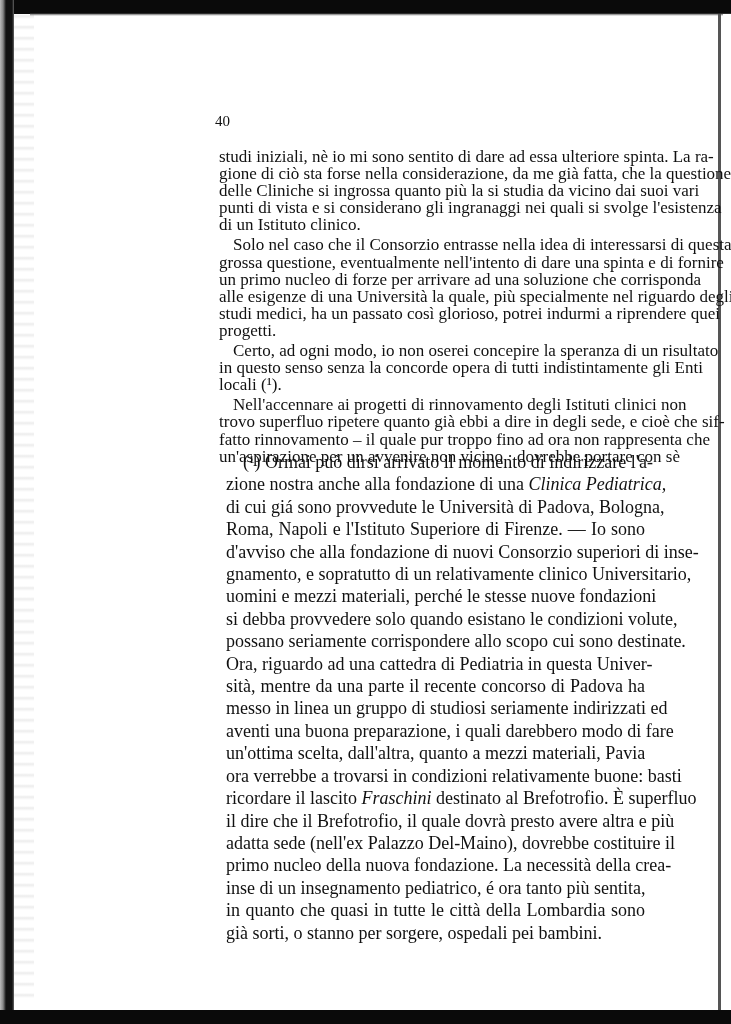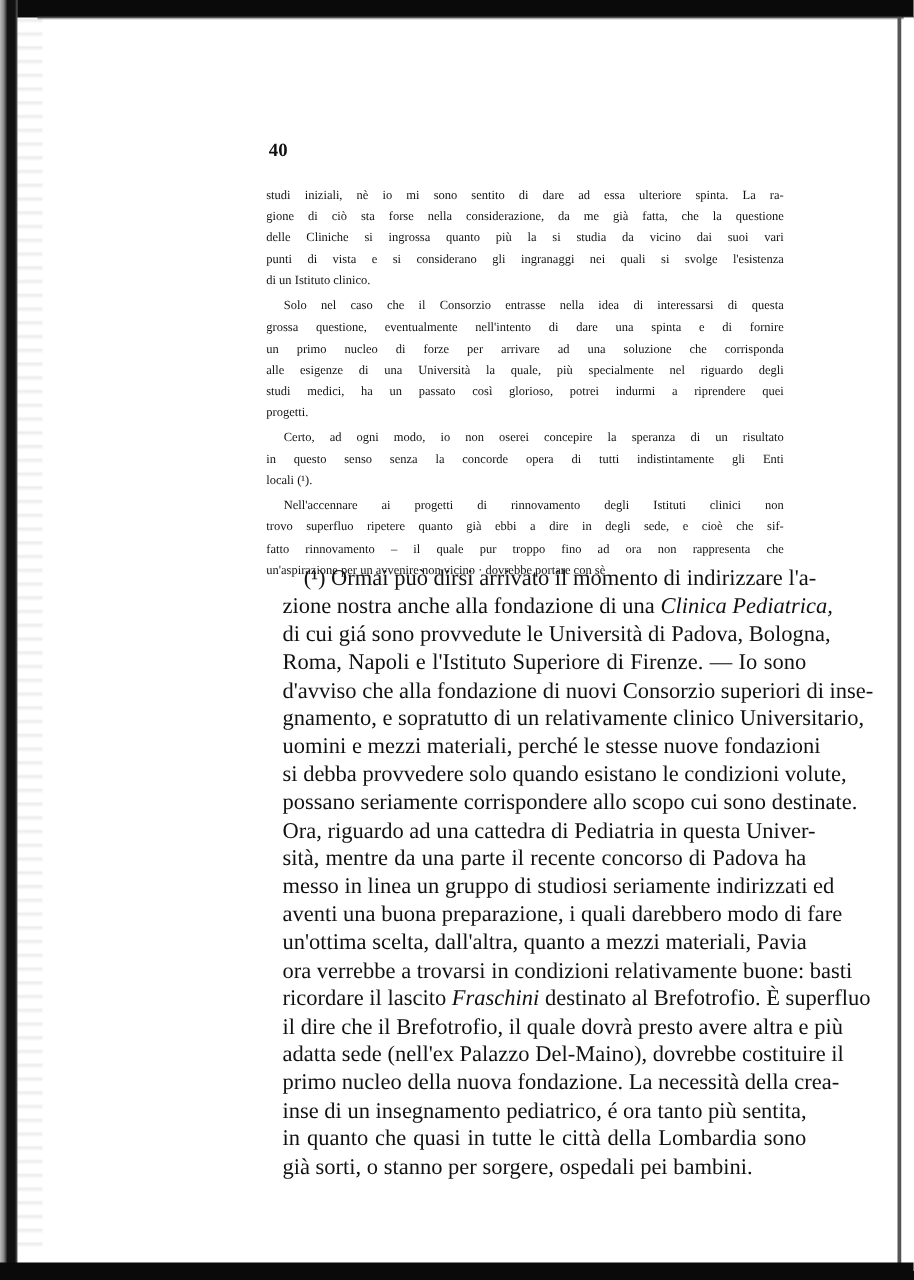--- a/index.html
+++ b/index.html
@@ -34,25 +34,25 @@
     .scan-right-outer {
       position: absolute; left: 723px; top: 14px; width: 8px; height: 1000px;
       background: #fff;
     }
     .scan-bottom {
       position: absolute; left: 0; top: 1010px; width: 731px; height: 14px;
       background: #0a0a0a;
     }
     .page-number {
       position: absolute; left: 215px; top: 113px;
-      font-size: 15px; font-weight: bold;
+      font-size: 15px; font-weight: normal;
     }
     .body-text {
-      position: absolute; left: 213px; top: 148px; width: 414px;
-      font-size: 10px; line-height: 17.1px;
+      position: absolute; left: 219px; top: 148px; width: 414px;
+      font-size: 17px; line-height: 17.1px;
       text-align: justify;
     }
     .body-text p { margin: 0 0 3px 0; text-indent: 0; }
     .body-text .line { display: block; text-align: justify; text-align-last: justify; white-space: nowrap; }
     .body-text .line.last { text-align-last: left; }
     .footnote {
       position: absolute; left: 226px; top: 451px; width: 419px;
       font-size: 18px; line-height: 22.4px;
     }
     .footnote .line { display: block; text-align: justify; text-align-last: justify; white-space: nowrap; }

